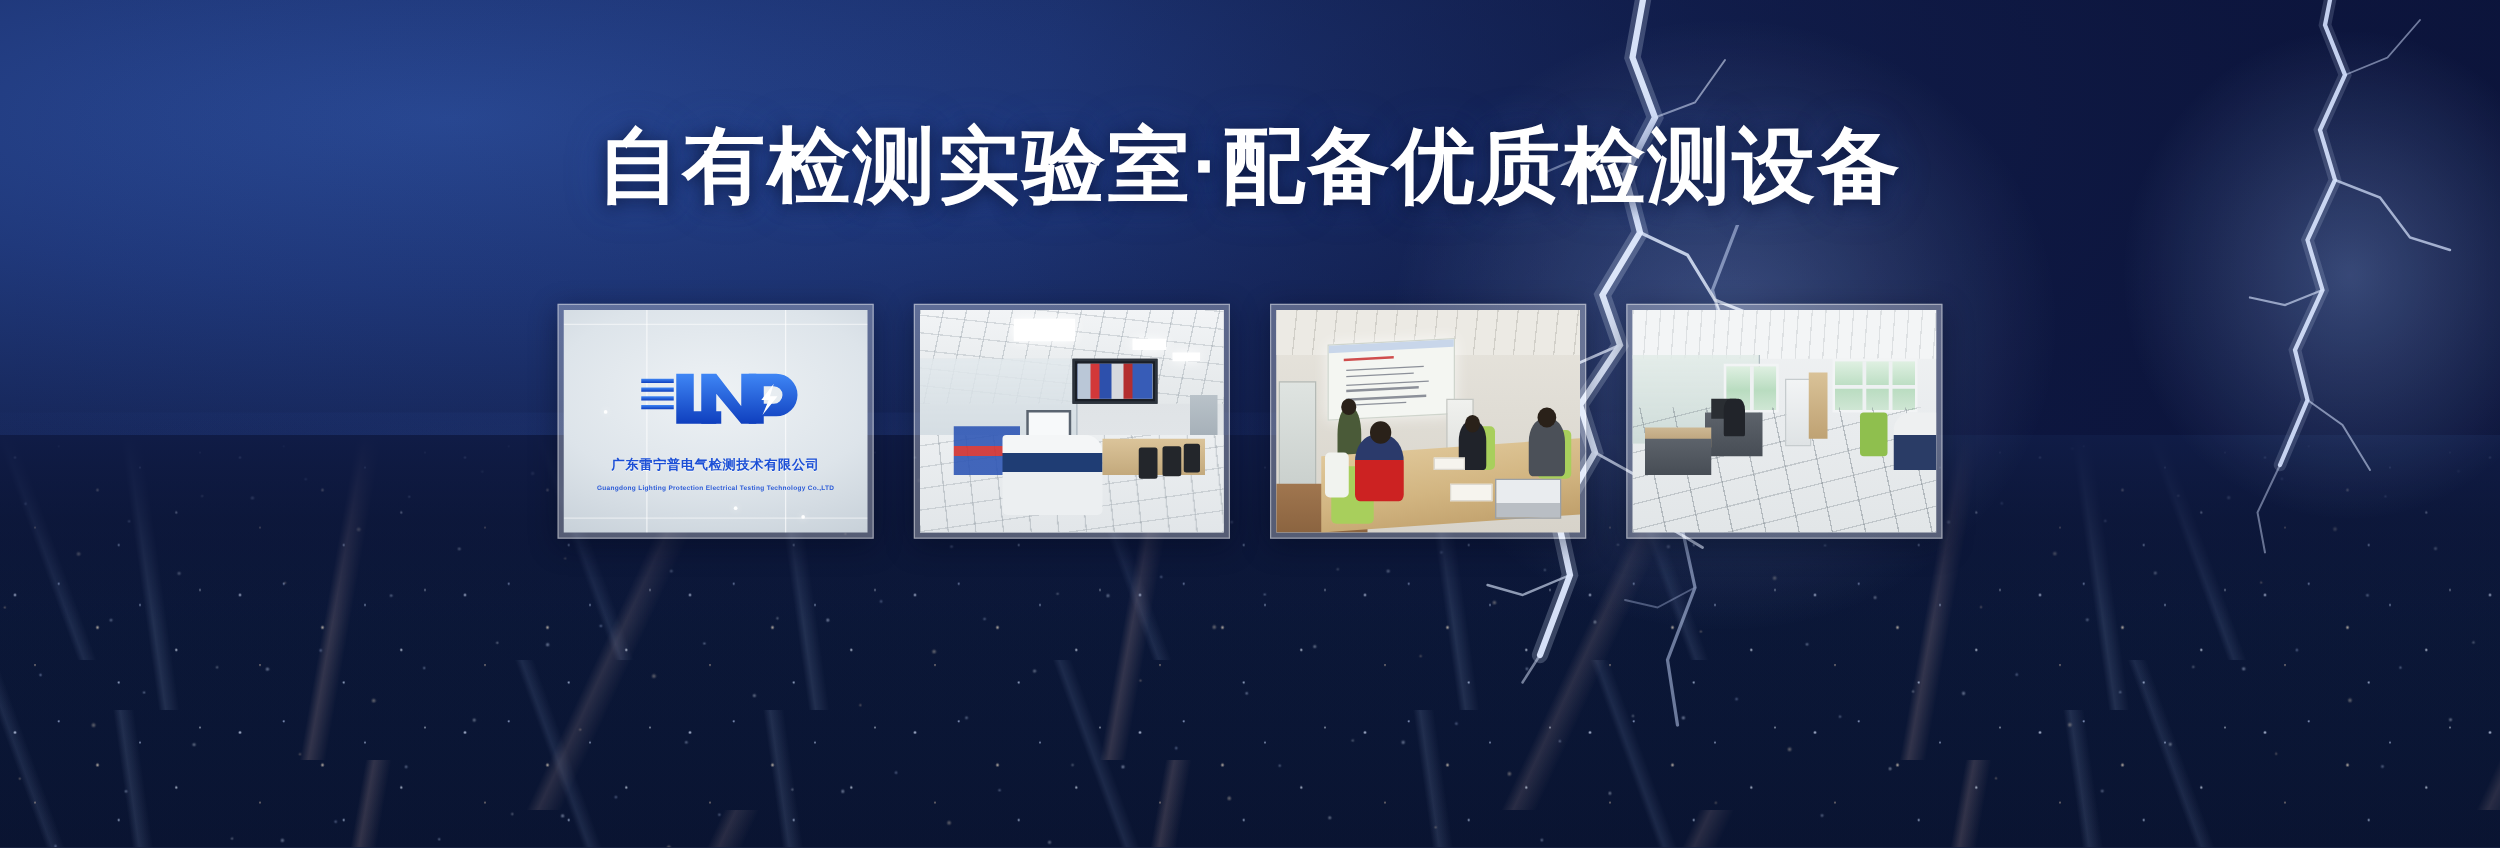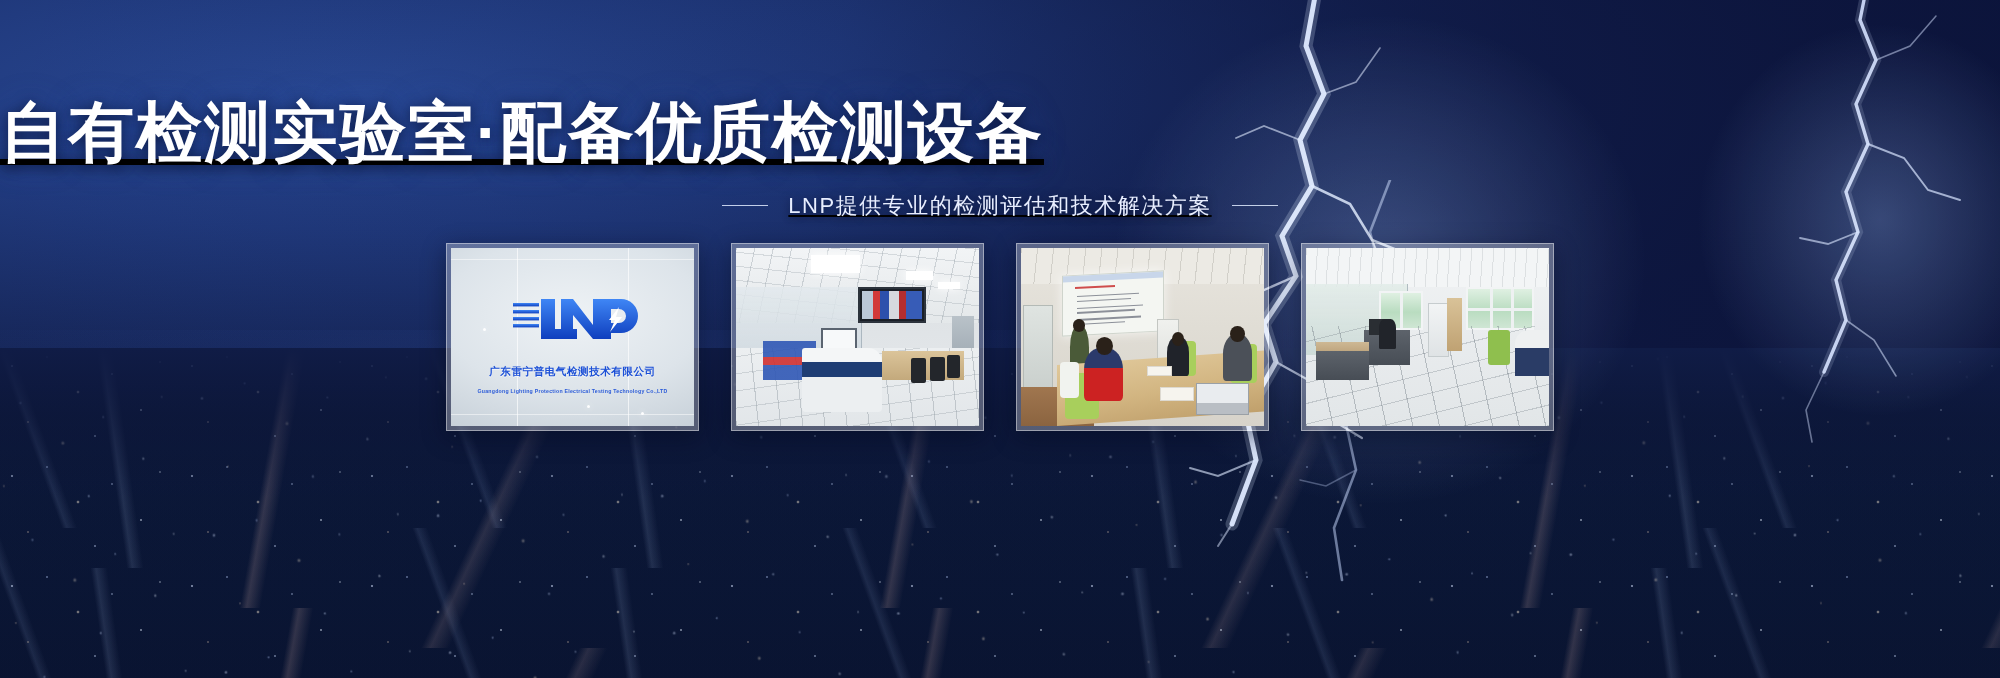--- a/index.html
+++ b/index.html
@@ -70,21 +70,21 @@
   
   .bolt{ position:absolute; mix-blend-mode:screen; pointer-events:none; }
   .bolt svg{ display:block; }
   .glowpatch{
     position:absolute; mix-blend-mode:screen; pointer-events:none;
     background:radial-gradient(closest-side, rgba(150,185,255,.30), rgba(120,160,255,0) 70%);
   }
 
   
   .headline{
-    position:absolute; left:0; right:0; top:96px; z-index:6;text-decoration:underline;
+    position:absolute; left:0; right:0; top:96px; text-align:center; z-index:6;
   }
   .title{
     font-size:66px; font-weight:700; color:#ffffff; letter-spacing:2px;
     line-height:1.1; white-space:nowrap;
     text-shadow:0 2px 14px rgba(5,12,40,.75), 0 0 32px rgba(40,80,180,.45);
   }
   .subrow{
     margin-top:22px; display:flex; align-items:center; justify-content:center; gap:20px;
   }
   .rule{
@@ -338,25 +338,20 @@
       <g stroke="#c6d5ff" stroke-linecap="round" fill="none">
         <path d="M160 0 L140 52 L152 96 L128 146 L140 188 L116 244 L126 290 L104 348 L112 400" stroke-width="2.6" opacity="0.85"></path>
         <path d="M140 188 L172 206 L190 244" stroke-width="1.6" opacity="0.6"></path>
         <path d="M126 290 L96 306 L70 300" stroke-width="1.5" opacity="0.55"></path>
       </g>
     </svg>
   </div>
 
   <div class="headline">
     <div class="title">自有检测实验室·配备优质检测设备</div>
-    <div class="subrow">
-      <span class="rule"></span>
-      <span class="subtitle">LNP提供专业的检测评估和技术解决方案</span>
-      <span class="rule"></span>
-    </div>
   </div>
 
   <div class="strip">
 
     <div class="card">
       <div class="shot p1">
         <div class="seam s1"></div>
         <div class="seam s2"></div>
         <div class="hl" style="top:6%"></div>
         <div class="hl" style="top:93%"></div>

